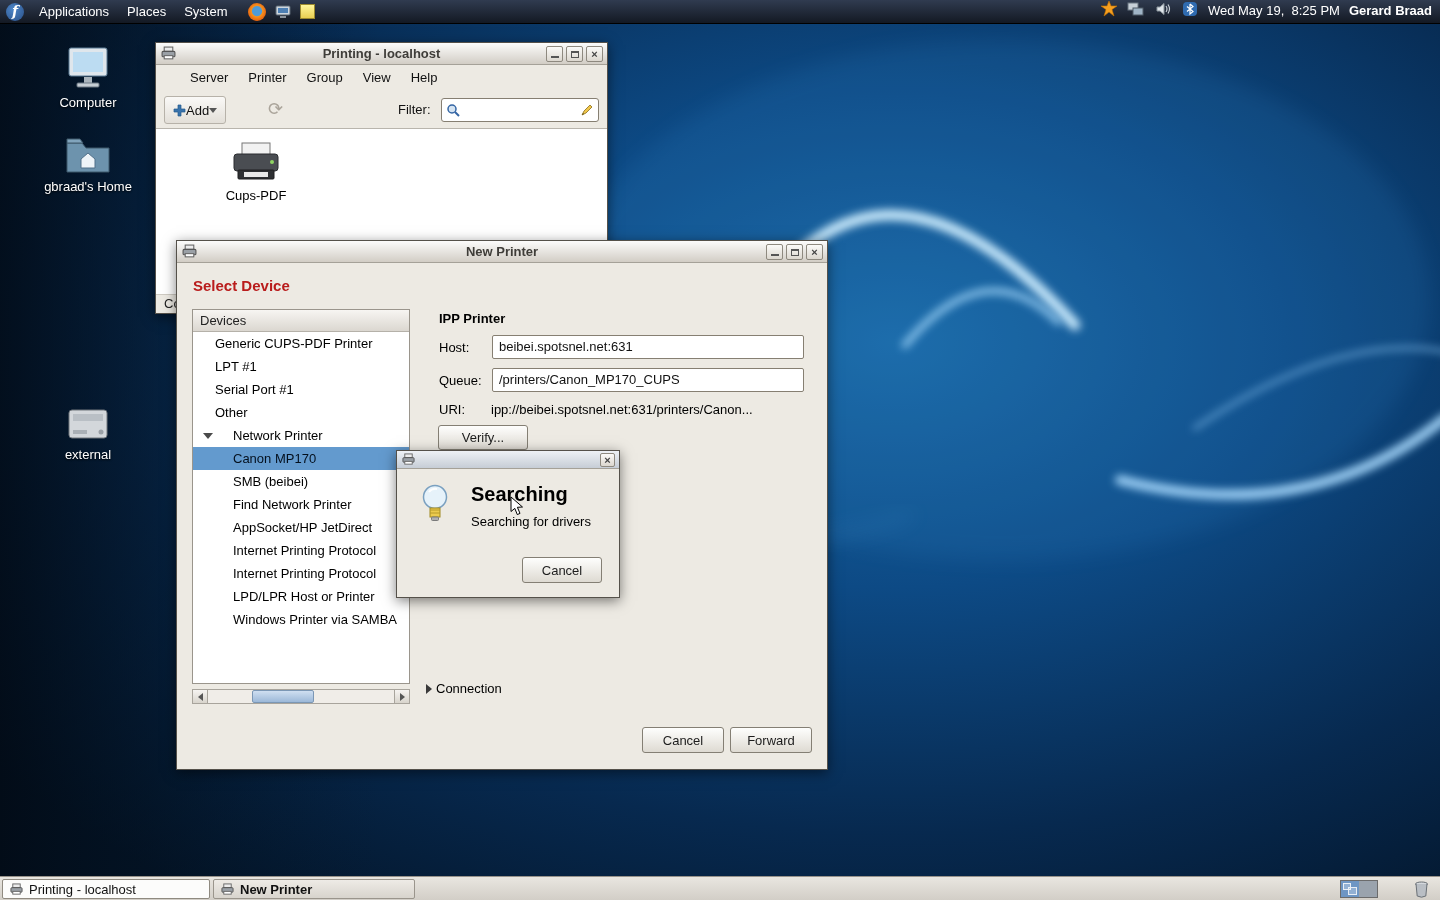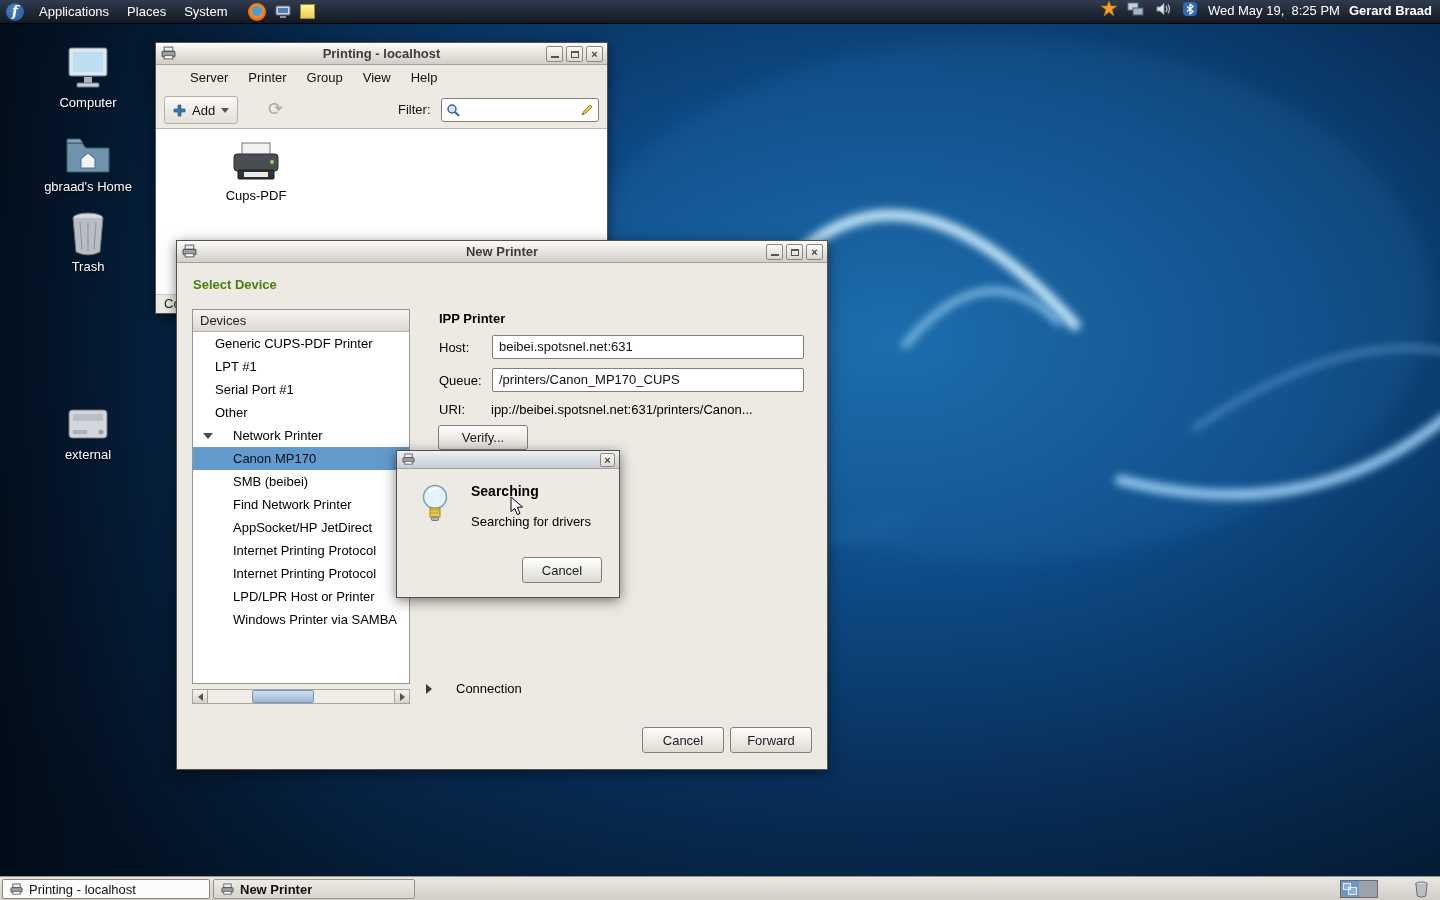--- a/index.html
+++ b/index.html
@@ -31,58 +31,58 @@
 .tb-icon{position:absolute;left:5px;top:3px;width:15px;height:15px}
 .tb-btns{position:absolute;right:4px;top:3px;display:flex;gap:3px}
 .tb-btn{width:17px;height:16px;border:1px solid #8e897f;border-radius:2px;background:linear-gradient(#fbfaf8,#dcd7cf);display:flex;align-items:center;justify-content:center;font-size:11px;color:#444;line-height:1;cursor:default}
 .glyph-min{width:8px;height:7px;border-bottom:2px solid #555}
 .glyph-max{width:8px;height:7px;border:1px solid #555;border-top-width:2px}
 
 
 .menubar{height:26px;display:flex;align-items:center;padding-left:24px;background:#edeae3}
 .menu-item{padding:0 10px;line-height:26px;cursor:default}
 .toolbar{height:38px;border-bottom:1px solid #b9b5ad;display:flex;align-items:center;position:relative}
-.add-btn{position:absolute;left:8px;top:5px;height:28px;display:flex;align-items:center;gap:6px;padding:0 8px;border:1px solid #b7b2a9;border-radius:3px;background:linear-gradient(#faf9f7,#e3dfd8)}
+.add-btn{position:absolute;left:8px;top:5px;height:28px;display:flex;align-items:center;gap:0;padding:0 8px;border:1px solid #b7b2a9;border-radius:3px;background:linear-gradient(#faf9f7,#e3dfd8)}
 .chev-down{width:0;height:0;border-left:4px solid transparent;border-right:4px solid transparent;border-top:5px solid #555}
 .refresh-glyph{position:absolute;left:112px;top:7px;font-size:18px;color:#aaa49a}
 .filter-label{position:absolute;left:242px;top:11px}
 .search-entry{position:absolute;left:285px;top:7px;width:158px;height:24px;background:#fff;border:1px solid #867f72;border-radius:3px;display:flex;align-items:center;justify-content:space-between;padding:0 4px}
 .list-area{position:absolute;left:0;top:86px;width:451px;height:166px;background:#fff;border-bottom:1px solid #b9b5ad;overflow:hidden}
 .printer-item{position:absolute;left:55px;top:12px;width:90px;text-align:center;color:#000}
 .statusbar{position:absolute;left:0;bottom:0;width:451px;height:19px;background:#edeae3;border-top:1px solid #cfcbc3;font-size:13px;color:#222;padding-left:8px;line-height:18px;overflow:hidden}
 
 
 .gtk-btn{border:1px solid #847f74;border-radius:3px;background:linear-gradient(#fefefd,#dedad2);font-size:13px;display:flex;align-items:center;justify-content:center;color:#1c1c1c;cursor:default}
 .entry{position:absolute;background:#fff;border:1px solid #867f72;border-radius:2px;font-size:13px;padding:3px 6px;color:#111;white-space:nowrap;overflow:hidden}
 
 
-.np-heading{position:absolute;left:16px;top:36px;font-size:13px;font-weight:bold;color:#4d7c0f}
+.np-heading{position:absolute;left:16px;top:36px;font-size:15px;font-weight:bold;color:#b91c1c}
 .devices-panel{position:absolute;left:15px;top:68px;width:218px;height:375px;background:#fff;border:1px solid #9a958c;overflow:hidden}
 .devices-header{height:22px;background:linear-gradient(#f7f5f2,#dbd7d0);border-bottom:1px solid #b5b1a9;line-height:21px;padding-left:7px;color:#222}
 .dev-row{height:23px;line-height:23px;padding-left:22px;white-space:nowrap;overflow:hidden;color:#000;position:relative}
 .dev-row.child{padding-left:40px}
 .dev-row.parent{padding-left:40px}
 .dev-row.selected{background:#639ace;color:#04101e}
 .exp-tri{position:absolute;left:10px;top:9px;width:0;height:0;border-left:5px solid transparent;border-right:5px solid transparent;border-top:6px solid #4a4a4a}
 .hscroll{position:absolute;left:15px;top:448px;width:218px;height:15px;border:1px solid #a8a49c;background:#e6e2db;display:flex}
 .hs-arrow{width:15px;height:13px;background:linear-gradient(#f6f4f1,#d8d4cc);border-right:1px solid #a8a49c;display:flex;align-items:center;justify-content:center}
 .hs-arrow.right{border-right:none;border-left:1px solid #a8a49c}
 .hs-trough{flex:1;position:relative;background:#f0ede8}
 .hs-thumb{position:absolute;left:44px;top:0;width:62px;height:13px;background:linear-gradient(#cfdff1,#9cb8d8);border:1px solid #7b97b5;border-radius:2px}
 .tri-l{width:0;height:0;border-top:4px solid transparent;border-bottom:4px solid transparent;border-right:5px solid #555}
 .tri-r{width:0;height:0;border-top:4px solid transparent;border-bottom:4px solid transparent;border-left:5px solid #555}
 .ipp-heading{position:absolute;left:262px;top:70px;font-weight:bold;color:#000}
 .fld-label{position:absolute;color:#000}
 .uri-value{position:absolute;left:314px;top:161px;width:326px;white-space:nowrap;overflow:hidden;color:#000}
-.expander-row{position:absolute;left:249px;top:440px;display:flex;align-items:center;gap:24px;color:#000}
+.expander-row{position:absolute;left:249px;top:440px;display:flex;align-items:center;gap:4px;color:#000}
 .exp-collapsed{width:0;height:0;border-top:5px solid transparent;border-bottom:5px solid transparent;border-left:6px solid #3a3a3a}
 
 
 .bulb{position:absolute;left:22px;top:32px}
-.search-title{position:absolute;left:74px;top:32px;font-size:14px;font-weight:bold;color:#000}
+.search-title{position:absolute;left:74px;top:32px;font-size:20px;font-weight:bold;color:#000}
 .search-msg{position:absolute;left:74px;top:63px;color:#000}
 
 
 .taskbar{position:absolute;left:0;bottom:0;width:1440px;height:24px;background:linear-gradient(#e9e6e0,#d2cec7);border-top:1px solid #97928a;z-index:10}
 .task-btn{position:absolute;top:2px;height:20px;display:flex;align-items:center;gap:6px;padding:0 7px;font-size:13px;border-radius:2px;overflow:hidden;white-space:nowrap}
 .task-btn.active{background:#fcfcfb;border:1px solid #8f8a80}
 .task-btn.raised{background:linear-gradient(#eeebe6,#d8d4cd);border:1px solid #9a958c;font-weight:bold}
 .pager{position:absolute;right:62px;top:3px;width:38px;height:18px;border:1px solid #6b6b6b;display:flex}
 .pager-cell{flex:1;position:relative}
 .pager-cell.current{background:#6e96c4}
@@ -187,30 +187,20 @@
       <svg width="48" height="46" viewBox="0 0 48 46">
           <rect x="5" y="2" width="38" height="28" rx="2" fill="#dfe6ec" stroke="#5a7a94"></rect>
           <rect x="9" y="6" width="30" height="20" fill="#bcdcf2"></rect>
           <rect x="20" y="31" width="8" height="6" fill="#aab4bc"></rect>
           <rect x="13" y="37" width="22" height="4" rx="1" fill="#c7ced4" stroke="#6a7682"></rect>
         </svg>
     </div>
     <div>Computer</div>
   </div>
 
-  <div class="desk-icon" style="left:30px;top:208px">
-    <div class="ic">
-      <svg width="40" height="46" viewBox="0 0 40 46">
-          <ellipse cx="20" cy="8" rx="15" ry="5" fill="#d4d8dc" stroke="#6a7076"></ellipse>
-          <path d="M5 8 L8 42 q12 6 24 0 L35 8" fill="#b9bec4" stroke="#6a7076"></path>
-          <path d="M12 12 L14 40 M20 13 L20 41 M28 12 L26 40" stroke="#8b9197" fill="none"></path>
-        </svg>
-    </div>
-    <div>Trash</div>
-  </div>
 
 
   <div class="desk-icon" style="left:30px;top:396px">
     <div class="ic">
       <svg width="46" height="38" viewBox="0 0 46 38">
           <rect x="4" y="4" width="38" height="28" rx="3" fill="#d3d7db" stroke="#70767c"></rect>
           <rect x="8" y="8" width="30" height="7" fill="#b9bfc5"></rect>
           <rect x="8" y="24" width="14" height="4" fill="#aab0b6"></rect>
           <circle cx="36" cy="26" r="2.5" fill="#9aa0a6"></circle>
         </svg>

